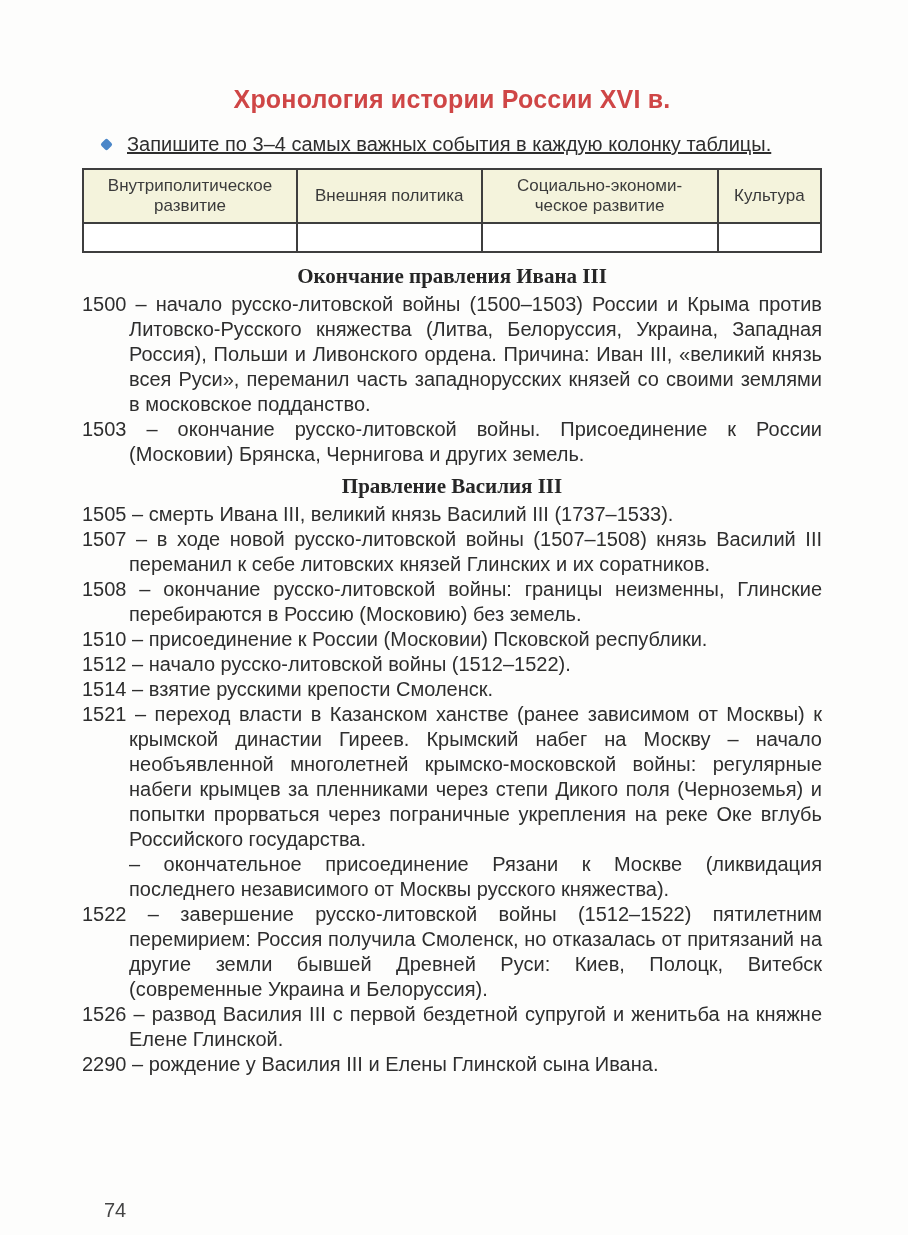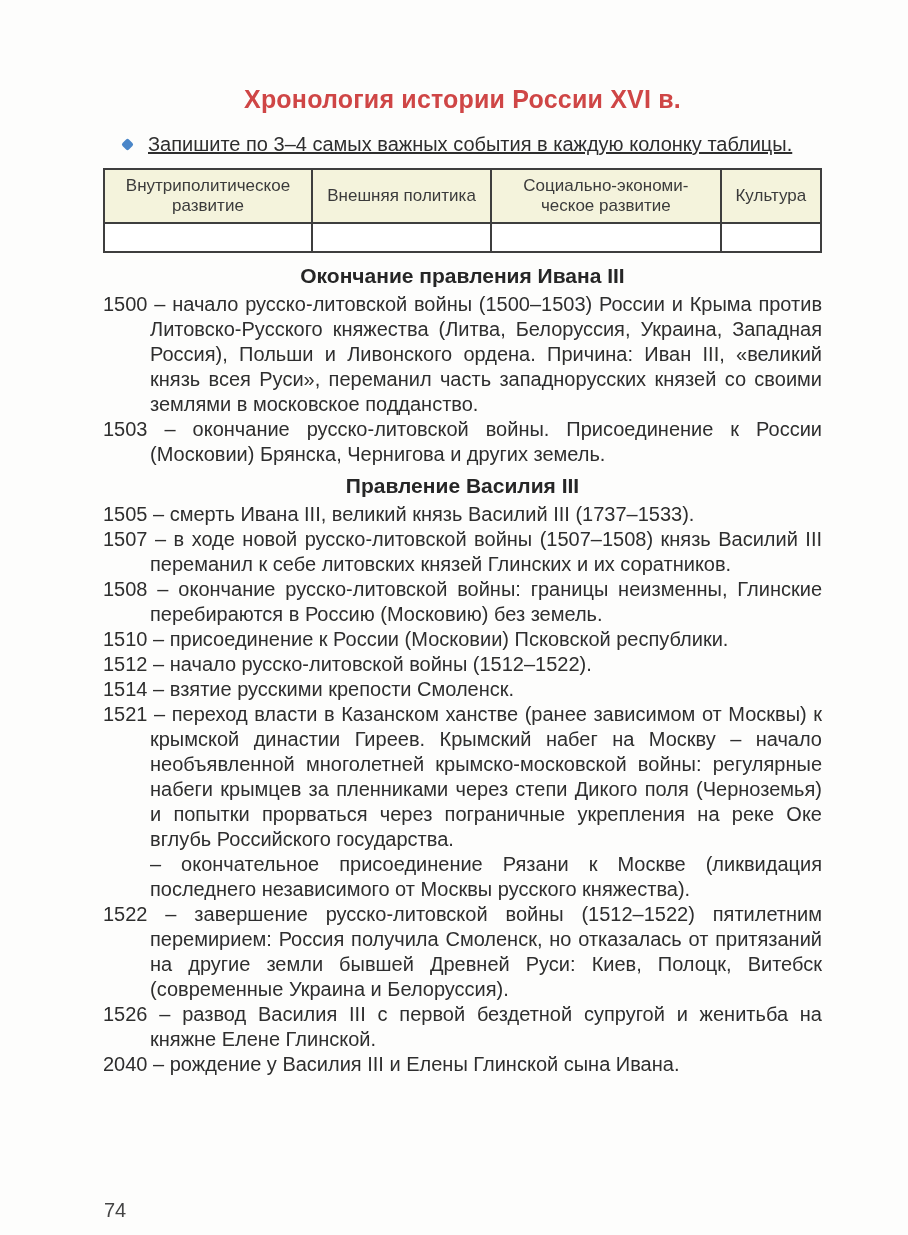--- a/index.html
+++ b/index.html
@@ -4,21 +4,21 @@
 <style>
   html, body { margin: 0; padding: 0; }
   body {
     width: 908px; height: 1235px;
     background: #fdfdfc;
     font-family: "Liberation Sans", sans-serif;
     color: #2e2e2e;
     position: relative;
     overflow: hidden;
   }
-  .page { padding: 84px 86px 0 103px; box-sizing: border-box; }
+  .page { padding: 84px 86px 0 82px; box-sizing: border-box; }
 
   .title {
     text-align: center;
     color: #cf4646;
     font-size: 25px;
     font-weight: bold;
     margin: 0 0 18px 0;
     line-height: 30px;
     letter-spacing: 0.2px;
   }
@@ -70,20 +70,21 @@
   .col-3 { width: 32%; }
   .col-4 { width: 14%; }
 
   .section-heading {
     text-align: center;
     font-weight: bold;
     font-size: 21px;
     color: #262626;
     margin: 6px 0 3px 0;
     line-height: 26px;
+    font-family: Liberation Serif, serif;
   }
 
   .entry {
     font-size: 20px;
     line-height: 25px;
     text-align: justify;
     margin: 0;
     padding-left: 47px;
     text-indent: -47px;
   }
@@ -157,17 +158,17 @@
 
   <p class="entry"><span>1514</span> <span>– взятие русскими крепости Смоленск.</span></p>
 
   <p class="entry"><span>1521</span> <span>– переход власти в Казанском ханстве (ранее зависимом от Москвы) к крымской династии Гиреев. Крымский набег на Москву – начало необъявленной многолетней крымско-московской войны: регулярные набеги крымцев за пленниками через степи Дикого поля (Черноземья) и попытки прорваться через пограничные укрепления на реке Оке вглубь Российского государства.</span><span class="sub">– окончательное присоединение Рязани к Москве (ликвидация последнего независимого от Москвы русского княжества).</span></p>
 
   <p class="entry"><span>1522</span> <span>– завершение русско-литовской войны (1512–1522) пятилетним перемирием: Россия получила Смоленск, но отказалась от притязаний на другие земли бывшей Древней Руси: Киев, Полоцк, Витебск (современные Украина и Белоруссия).</span></p>
 
 
   <p class="entry"><span>1526</span> <span>– развод Василия III с первой бездетной супругой и женитьба на княжне Елене Глинской.</span></p>
 
-  <p class="entry"><span>2040</span> <span>– рождение у Василия III и Елены Глинской сына Ивана.</span></p>
+  <p class="entry"><span>2290</span> <span>– рождение у Василия III и Елены Глинской сына Ивана.</span></p>
 
 </div>
 
 <div class="page-num">74</div>
 
 </body></html>

